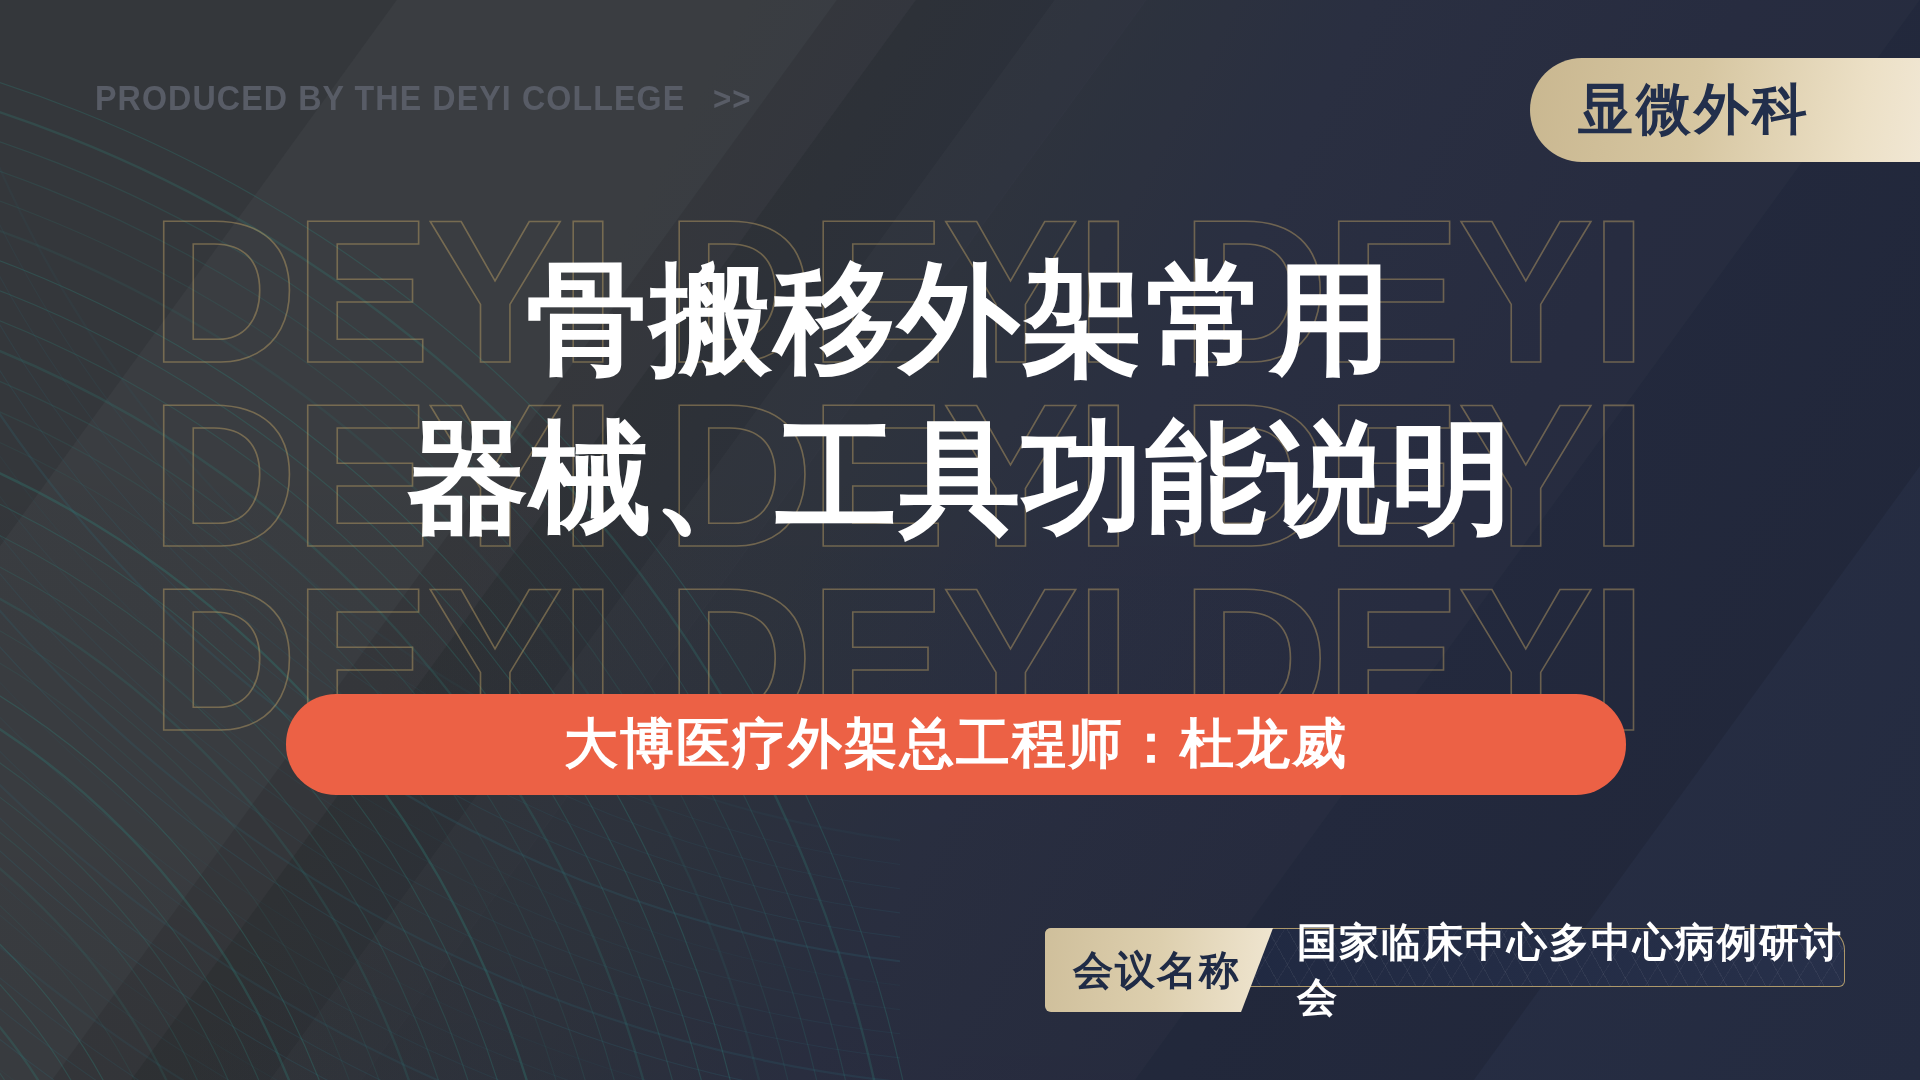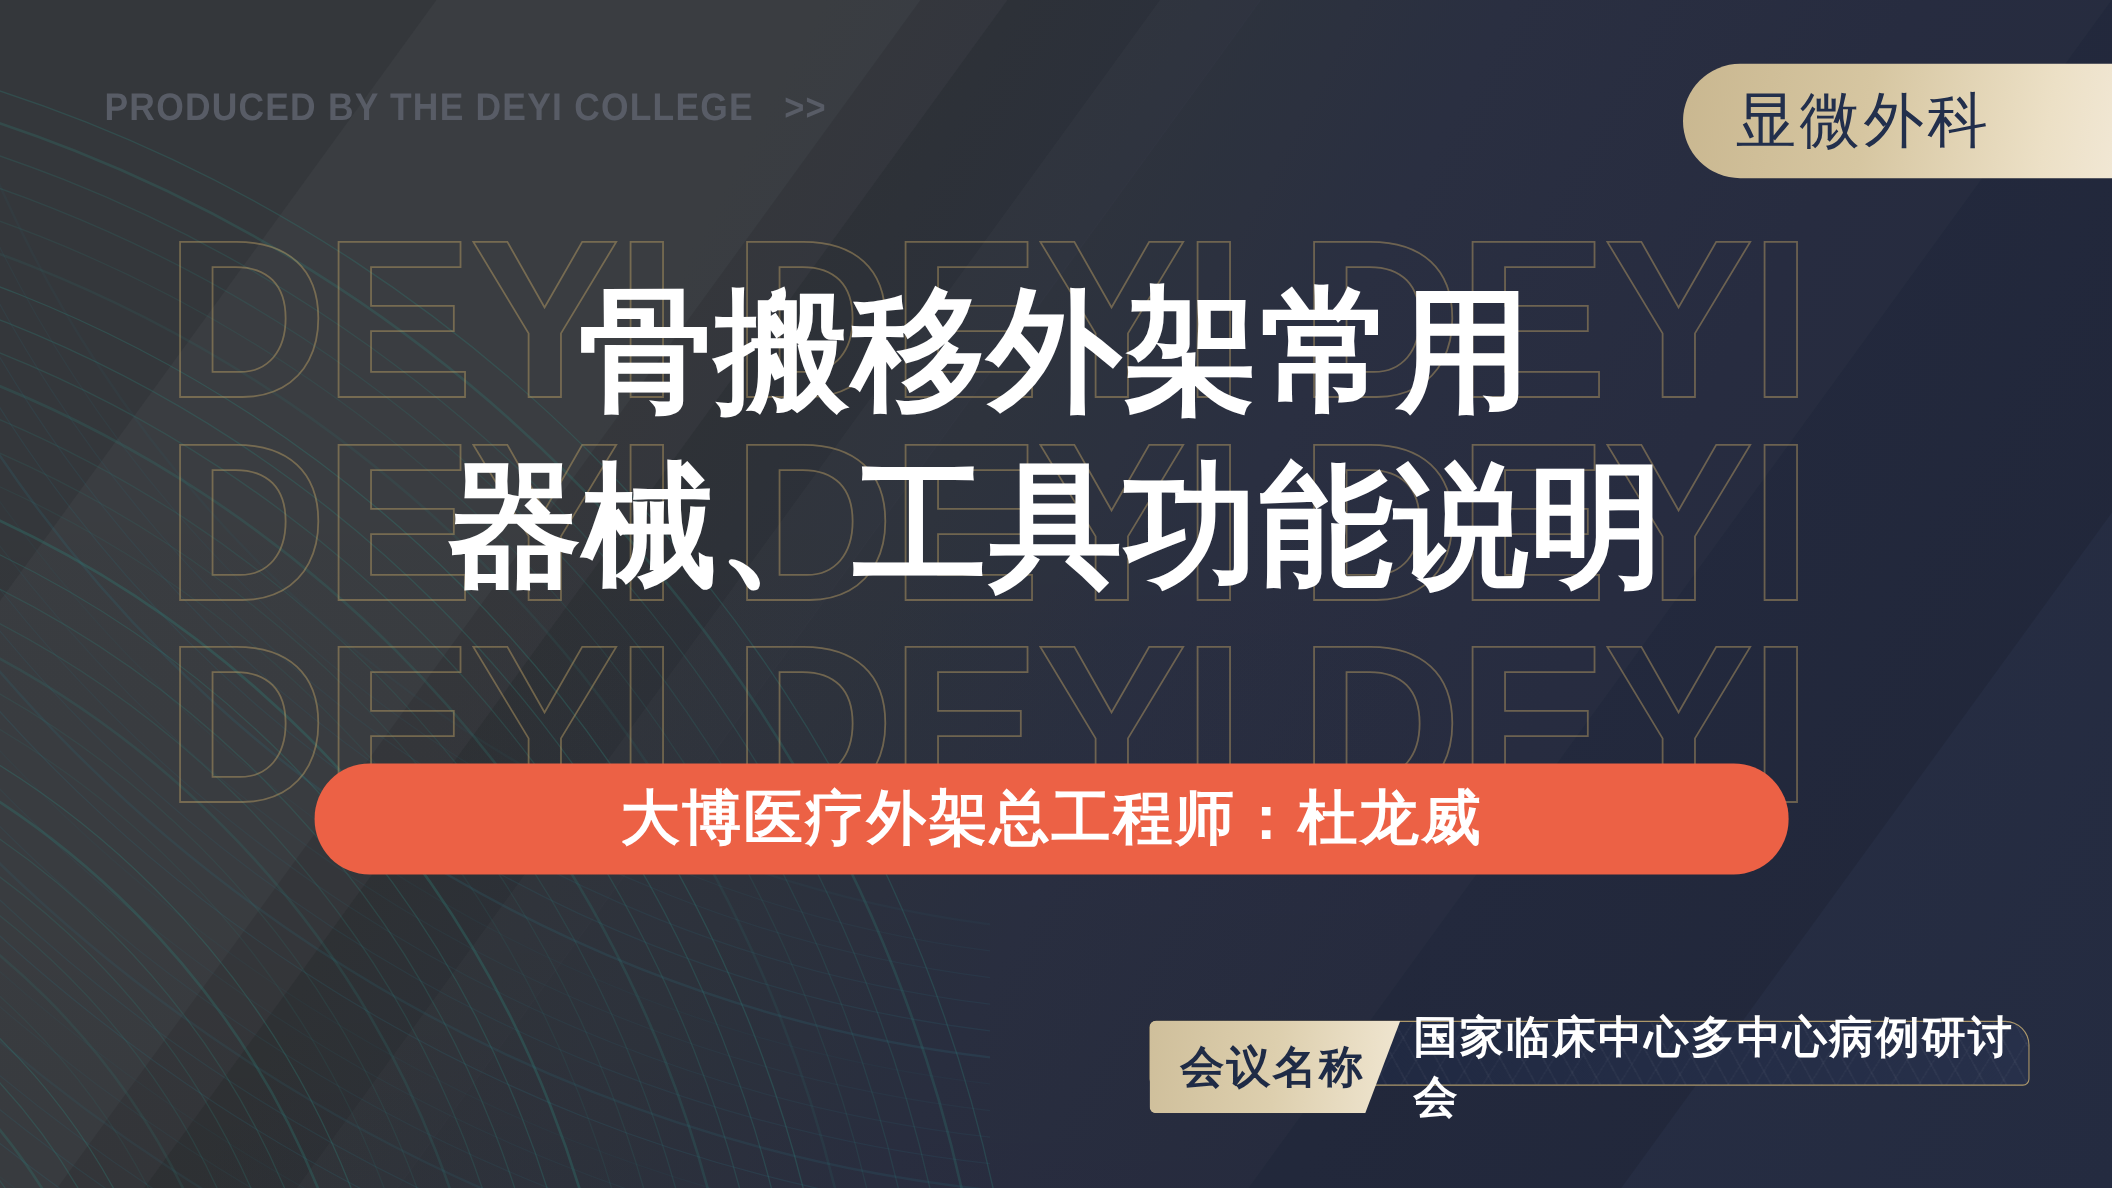--- a/index.html
+++ b/index.html
@@ -87,21 +87,21 @@
     position:absolute; left:1530px; top:58px;
     height:104px; width:420px;
     background:linear-gradient(100deg, #c9b790 0%, #d6c6a1 40%, #ece0c6 78%, #f3eada 100%);
     border-radius:52px 0 0 52px;
     display:flex; align-items:center;
     padding-left:48px;
   }
   #dept-badge span {
     color:#222f4c;
     font-size:55px;
-    font-weight:normal;
+    font-weight:bold;
     letter-spacing:3px;
   }
 
   
   #title {
     position:absolute; left:0; top:240px; width:1920px;
     text-align:center;
     color:#ffffff;
     font-weight:bold;
     font-size:122px;
@@ -165,20 +165,21 @@
   }
   #ribbon-value {
     position:absolute; left:240px; top:0;
     height:84px;
     display:flex; align-items:center;
   }
   #ribbon-value span {
     color:#ffffff;
     font-size:40px; font-weight:bold;
     letter-spacing:2px;
+    margin-left:12px;
   }
 </style>
 </head>
 <body>
 
 <div id="slide">
 
   <div class="band band-a"></div>
   <div class="band band-b"></div>
   <div class="band band-c"></div>

